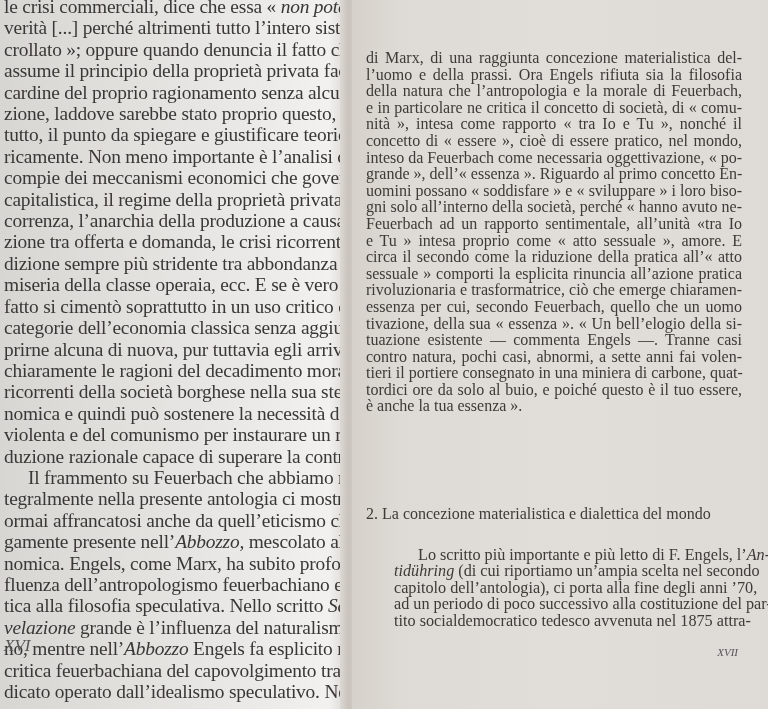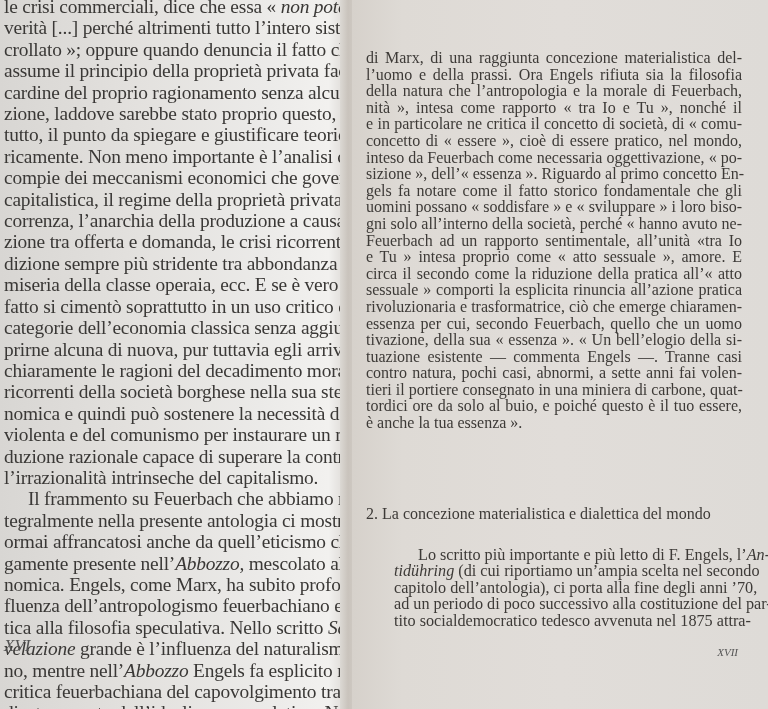--- a/index.html
+++ b/index.html
@@ -76,47 +76,45 @@
         <span class="line" style="letter-spacing: -0.2px;"><span>dizione sempre più stridente tra abbondanza genera</span></span>
         <span class="line" style="letter-spacing: -0.2px;"><span>miseria della classe operaia, ecc. E se è vero che Engels</span></span>
         <span class="line" style="letter-spacing: -0.2px;"><span>fatto si cimentò soprattutto in un uso critico delle s</span></span>
         <span class="line" style="letter-spacing: -0.2px;"><span>categorie dell’economia classica senza aggiungerne o</span></span>
         <span class="line" style="letter-spacing: -0.2px;"><span>prirne alcuna di nuova, pur tuttavia egli arriva a scop</span></span>
         <span class="line" style="letter-spacing: -0.2px;"><span>chiaramente le ragioni del decadimento morale e delle</span></span>
         <span class="line" style="letter-spacing: -0.2px;"><span>ricorrenti della società borghese nella sua stessa base</span></span>
         <span class="line" style="letter-spacing: -0.2px;"><span>nomica e quindi può sostenere la necessità della rivolu</span></span>
         <span class="line" style="letter-spacing: -0.2px;"><span>violenta e del comunismo per instaurare un modo di p</span></span>
         <span class="line" style="letter-spacing: -0.2px;"><span>duzione razionale capace di superare la contraddittor</span></span>
-        <span class="line" style="letter-spacing: -0.2px;"><span>l’irrazionalità intrinseche del capitalismo.</span></span>
         <span class="line indent" style="letter-spacing: -0.2px;"><span>Il frammento su Feuerbach che abbiamo riportato</span></span>
         <span class="line" style="letter-spacing: -0.2px;"><span>tegralmente nella presente antologia ci mostra un En</span></span>
         <span class="line" style="letter-spacing: -0.2px;"><span>ormai affrancatosi anche da quell’eticismo che è ancora</span></span>
         <span class="line" style="letter-spacing: -0.2px;"><span>gamente presente nell’</span><i>Abbozzo,</i><span> mescolato all’analisi e</span></span>
         <span class="line" style="letter-spacing: -0.2px;"><span>nomica. Engels, come Marx, ha subito profondamente l’in</span></span>
         <span class="line" style="letter-spacing: -0.2px;"><span>fluenza dell’antropologismo feuerbachiano e della sua</span></span>
         <span class="line" style="letter-spacing: -0.2px;"><span>tica alla filosofia speculativa. Nello scritto </span><i>Schelling e la</i></span>
         <span class="line" style="letter-spacing: -0.2px;"><i>velazione</i><span> grande è l’influenza del naturalismo feuerbach</span></span>
         <span class="line" style="letter-spacing: -0.2px;"><span>no, mentre nell’</span><i>Abbozzo</i><span> Engels fa esplicito riferimento</span></span>
         <span class="line" style="letter-spacing: -0.2px;"><span>critica feuerbachiana del capovolgimento tra soggetto e p</span></span>
         <span class="line" style="letter-spacing: -0.2px;"><span>dicato operato dall’idealismo speculativo. Nel framm</span></span>
       </div>
     <div class="page-num-left">XVI</div>
   </div>
   <div class="gutter"></div>
   <div class="page-right">
     <div class="right-text" id="right-text">
         <span class="line"><span>di Marx, di una raggiunta concezione materialistica del-</span></span>
         <span class="line"><span>l’uomo e della prassi. Ora Engels rifiuta sia la filosofia</span></span>
         <span class="line"><span>della natura che l’antropologia e la morale di Feuerbach,</span></span>
+        <span class="line"><span>e in particolare ne critica  il concetto di società, di « comu-</span></span>
         <span class="line"><span>nità », intesa come rapporto « tra Io e Tu », nonché il</span></span>
-        <span class="line"><span>e in particolare ne critica  il concetto di società, di « comu-</span></span>
         <span class="line"><span>concetto di « essere », cioè di essere pratico, nel mondo,</span></span>
         <span class="line"><span>inteso da Feuerbach come necessaria oggettivazione, « po-</span></span>
-        <span class="line"><span>sizione », dell’« essenza ». Riguardo al primo concetto En-</span></span>
-        <span class="line"><span>gels fa notare come il fatto storico fondamentale che gli</span></span>
+        <span class="line"><span>grande », dell’« essenza ». Riguardo al primo concetto En-</span></span>
         <span class="line"><span>uomini possano « soddisfare » e « sviluppare » i loro biso-</span></span>
         <span class="line"><span>gni solo all’interno della società, perché « hanno avuto ne-</span></span>
         <span class="line"><span>Feuerbach ad un rapporto sentimentale, all’unità  «tra Io</span></span>
         <span class="line"><span>e Tu » intesa proprio come « atto sessuale », amore. E</span></span>
         <span class="line"><span>circa il secondo come la riduzione della pratica all’« atto</span></span>
         <span class="line"><span>sessuale » comporti la esplicita rinuncia all’azione pratica</span></span>
         <span class="line"><span>rivoluzionaria e trasformatrice, ciò che emerge chiaramen-</span></span>
         <span class="line"><span>essenza per cui, secondo Feuerbach, quello che un uomo</span></span>
         <span class="line"><span>tivazione, della sua « essenza ». « Un bell’elogio della si-</span></span>
         <span class="line"><span>tuazione esistente — commenta Engels —. Tranne casi</span></span>

